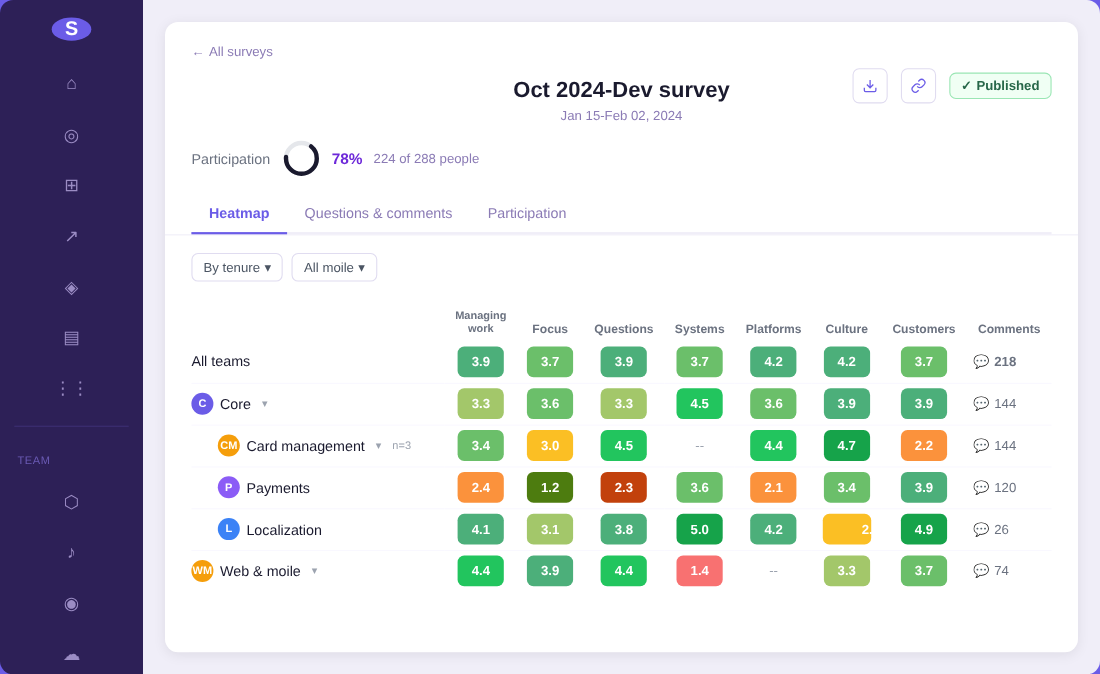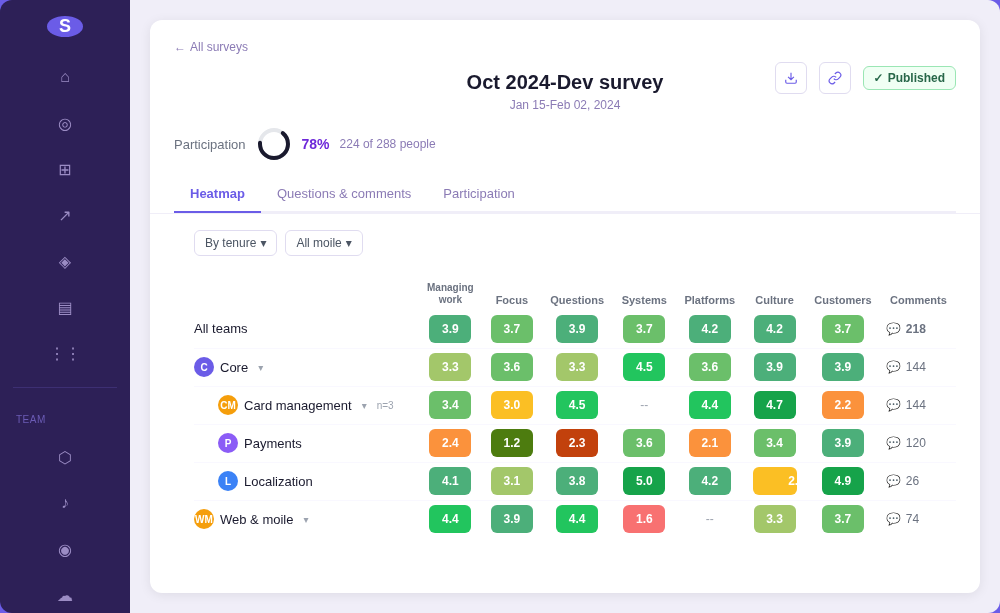--- a/index.html
+++ b/index.html
@@ -225,21 +225,20 @@
     .tab.active {
       color: #6B5CE7;
       border-bottom: 2px solid #6B5CE7;
       font-weight: 600;
     }
     
     .table-area {
       flex: 1;
       overflow: auto;
       padding: 16px 24px;
-      margin-left: 20px;
     }
     .filters-row {
       display: flex;
       gap: 8px;
       margin-bottom: 16px;
     }
     .filter-btn {
       display: flex;
       align-items: center;
       gap: 4px;
@@ -575,21 +574,21 @@
                 <td class="team-name">
                   <div class="team-row-header">
                     <div class="team-icon" style="background: rgb(245, 158, 11);">WM</div>
                     <span>Web &amp; moile</span>
                     <span class="chevron-icon">▾</span>
                   </div>
                 </td>
                 <td><span class="cell-value" style="background: rgb(34, 197, 94);">4.4</span></td>
                 <td><span class="cell-value" style="background: rgb(76, 175, 122);">3.9</span></td>
                 <td><span class="cell-value" style="background: rgb(34, 197, 94);">4.4</span></td>
-                <td><span class="cell-value" style="background: rgb(248, 113, 113);">1.6</span></td>
+                <td><span class="cell-value" style="background: rgb(248, 113, 113);">1.4</span></td>
                 <td><span class="cell-dash">--</span></td>
                 <td><span class="cell-value" style="background: rgb(163, 199, 106);">3.3</span></td>
                 <td><span class="cell-value" style="background: rgb(107, 191, 106);">3.7</span></td>
                 <td>
                   <div class="comment-cell">
                     <span style="color:#9CA3AF;">💬</span>
                     <span>74</span>
                   </div>
                 </td>
               </tr>

